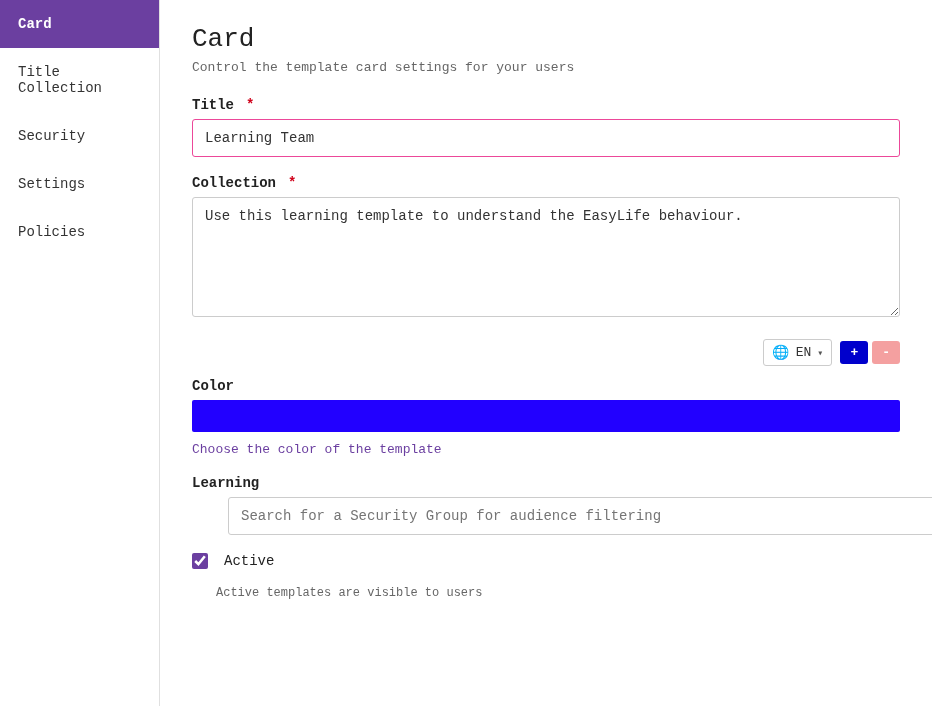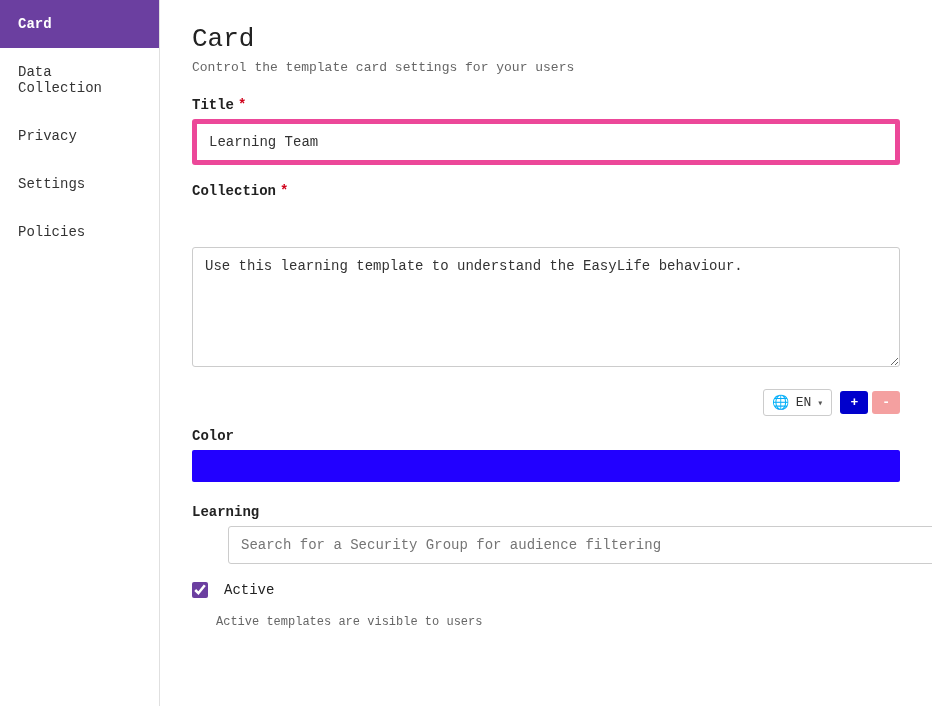--- a/index.html
+++ b/index.html
@@ -44,50 +44,49 @@
       color: #666;
       margin-bottom: 22px;
     }
 
     .field-label {
       font-size: 14px;
       font-weight: 700;
       color: #222;
       margin-bottom: 6px;
       display: flex;
-      gap: 4px;
+      gap: 12px;
     }
 
     .required-star {
       color: #d0021b;
       font-size: 14px;
     }
 
     .text-input {
       width: 100%;
       padding: 10px 12px;
-      border: 5px solid #ec4899;
+      border: 1px solid #ec4899;
       border-radius: 3px;
       font-size: 14px;
       color: #333;
       outline: none;
     }
 
     .textarea-input {
       width: 100%;
       padding: 10px 12px;
       border: 1px solid #ccc;
       border-radius: 3px;
       font-size: 14px;
       color: #333;
       outline: none;
       resize: vertical;
       height: 120px;
       font-family: inherit;
-      margin-top: 42px;
     }
 
     .field-group {
       margin-bottom: 18px;
     }
 
     
     .lang-row {
       display: flex;
       justify-content: flex-end;
@@ -210,24 +209,24 @@
     }
   </style>
 </head>
 <body>
 
 <nav class="sidebar">
   <div class="sidebar-item active">
     <span>Card</span>
   </div>
   <div class="sidebar-item">
-    <span>Data Collection</span>
-  </div>
-  <div class="sidebar-item">
-    <span>Privacy</span>
+    <span>Title Collection</span>
+  </div>
+  <div class="sidebar-item">
+    <span>Security</span>
   </div>
   <div class="sidebar-item">
     <span>Settings</span>
   </div>
   <div class="sidebar-item">
     <span>Policies</span>
   </div>
 </nav>
 
 <main class="main">
@@ -260,20 +259,21 @@
       <button class="lang-btn-plus">+</button>
       <button class="lang-btn-minus">-</button>
     </div>
   </div>
 
   <div class="field-group">
     <div class="field-label">Color</div>
     <div class="color-bar-container">
       <button class="color-bar"></button>
     </div>
+    <p class="color-hint">Choose the color of the template</p>
   </div>
 
   <div class="field-group">
     <div class="field-label">Learning</div>
     <input type="text" class="audience-input" placeholder="Search for a Security Group for audience filtering" style="">
   </div>
 
   <div class="active-row">
     <input type="checkbox" class="active-checkbox" id="active-cb" checked="" style="">
     <label for="active-cb" class="active-label">Active</label>

